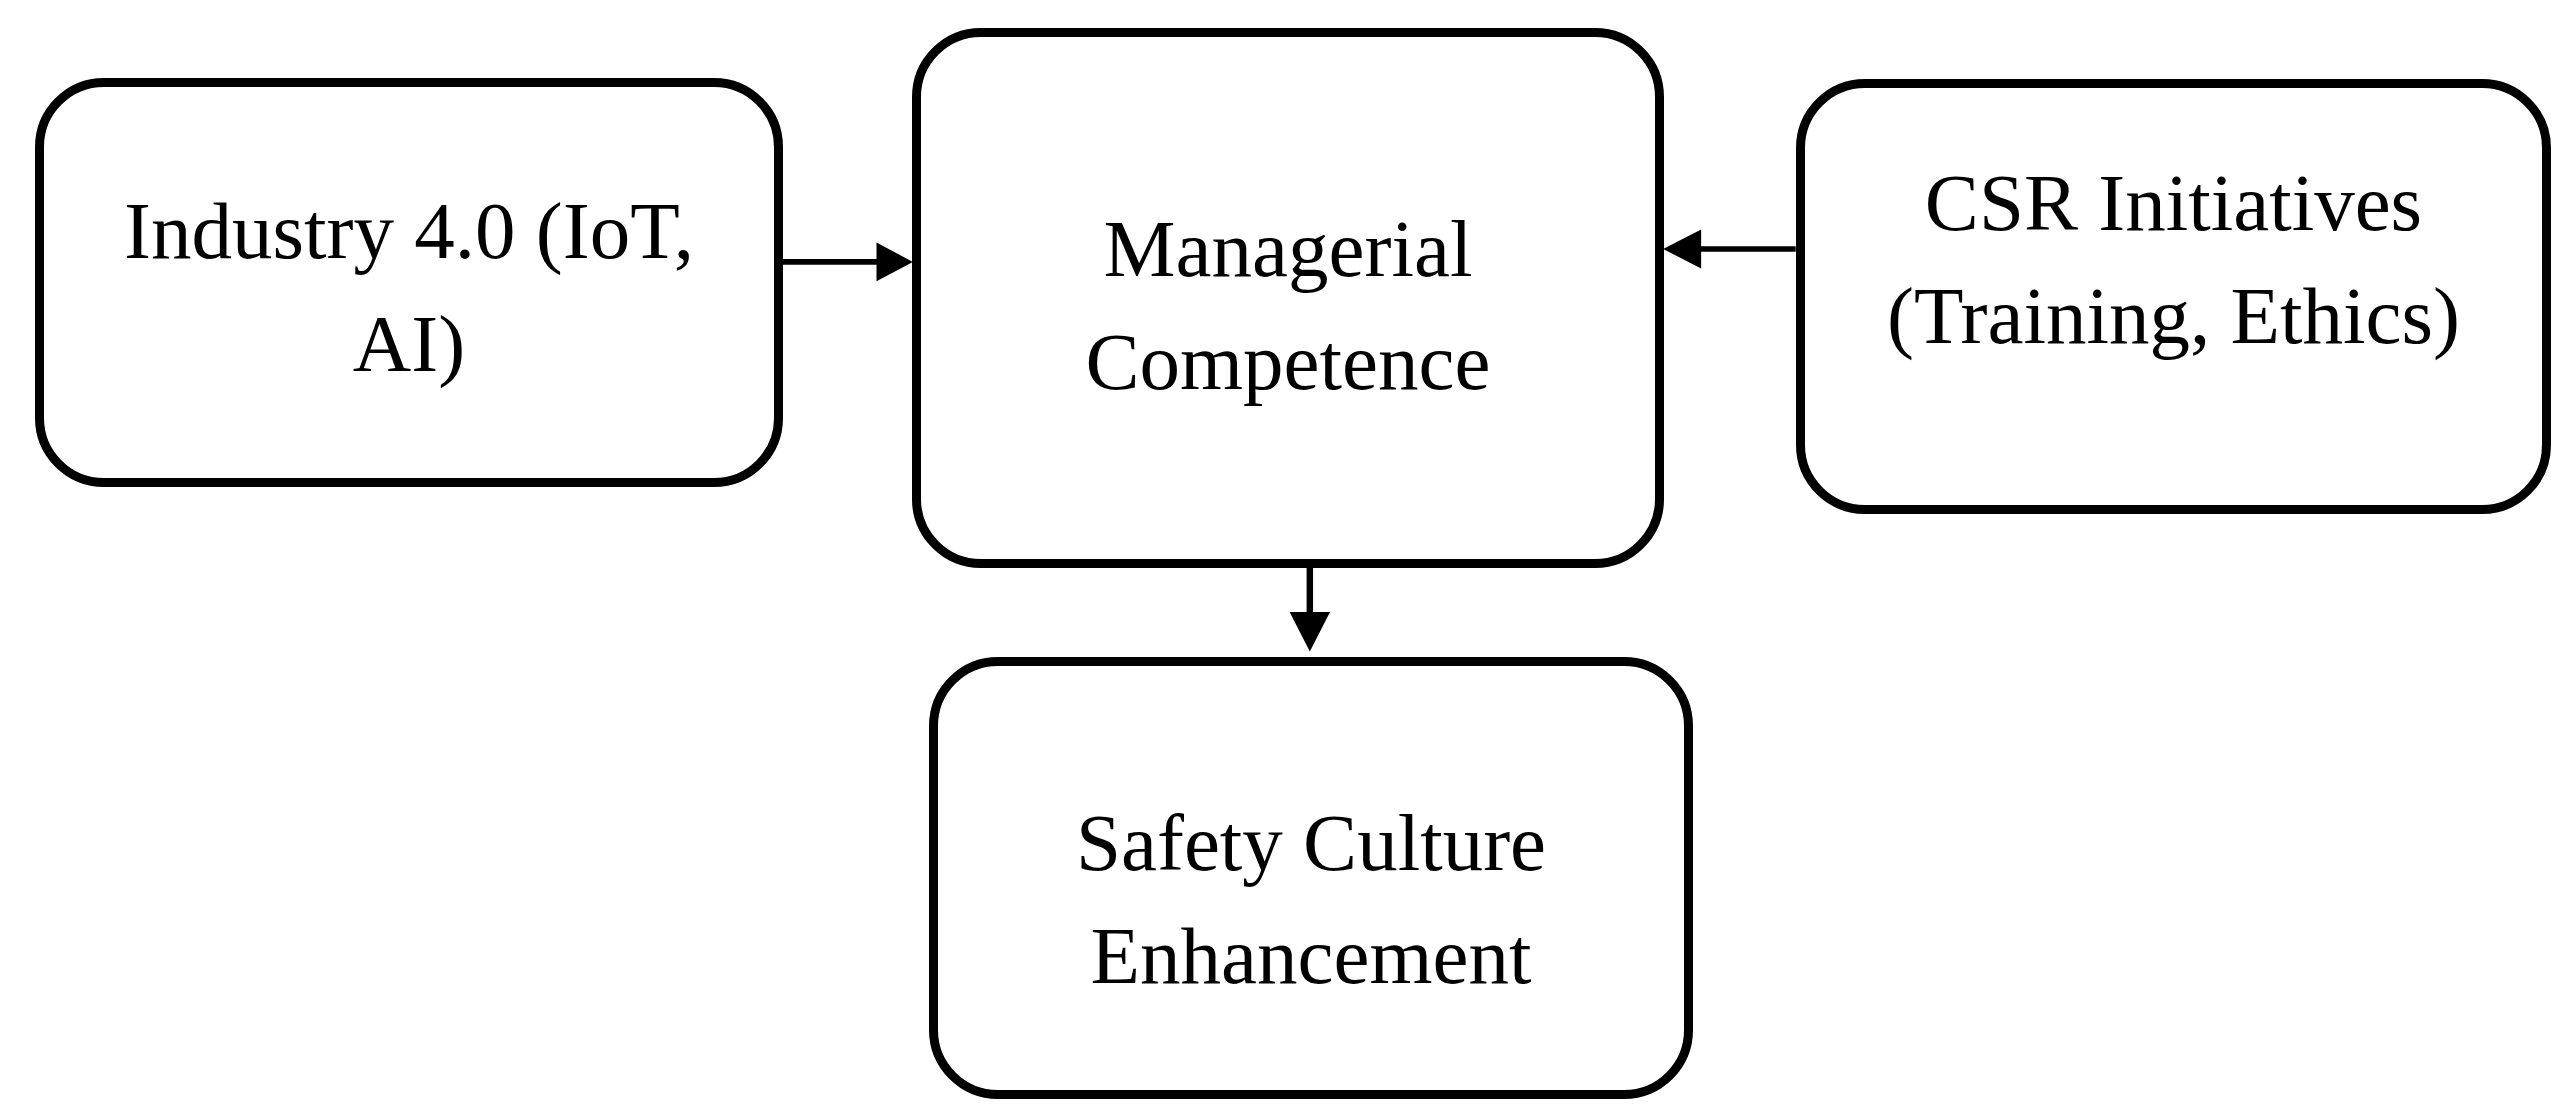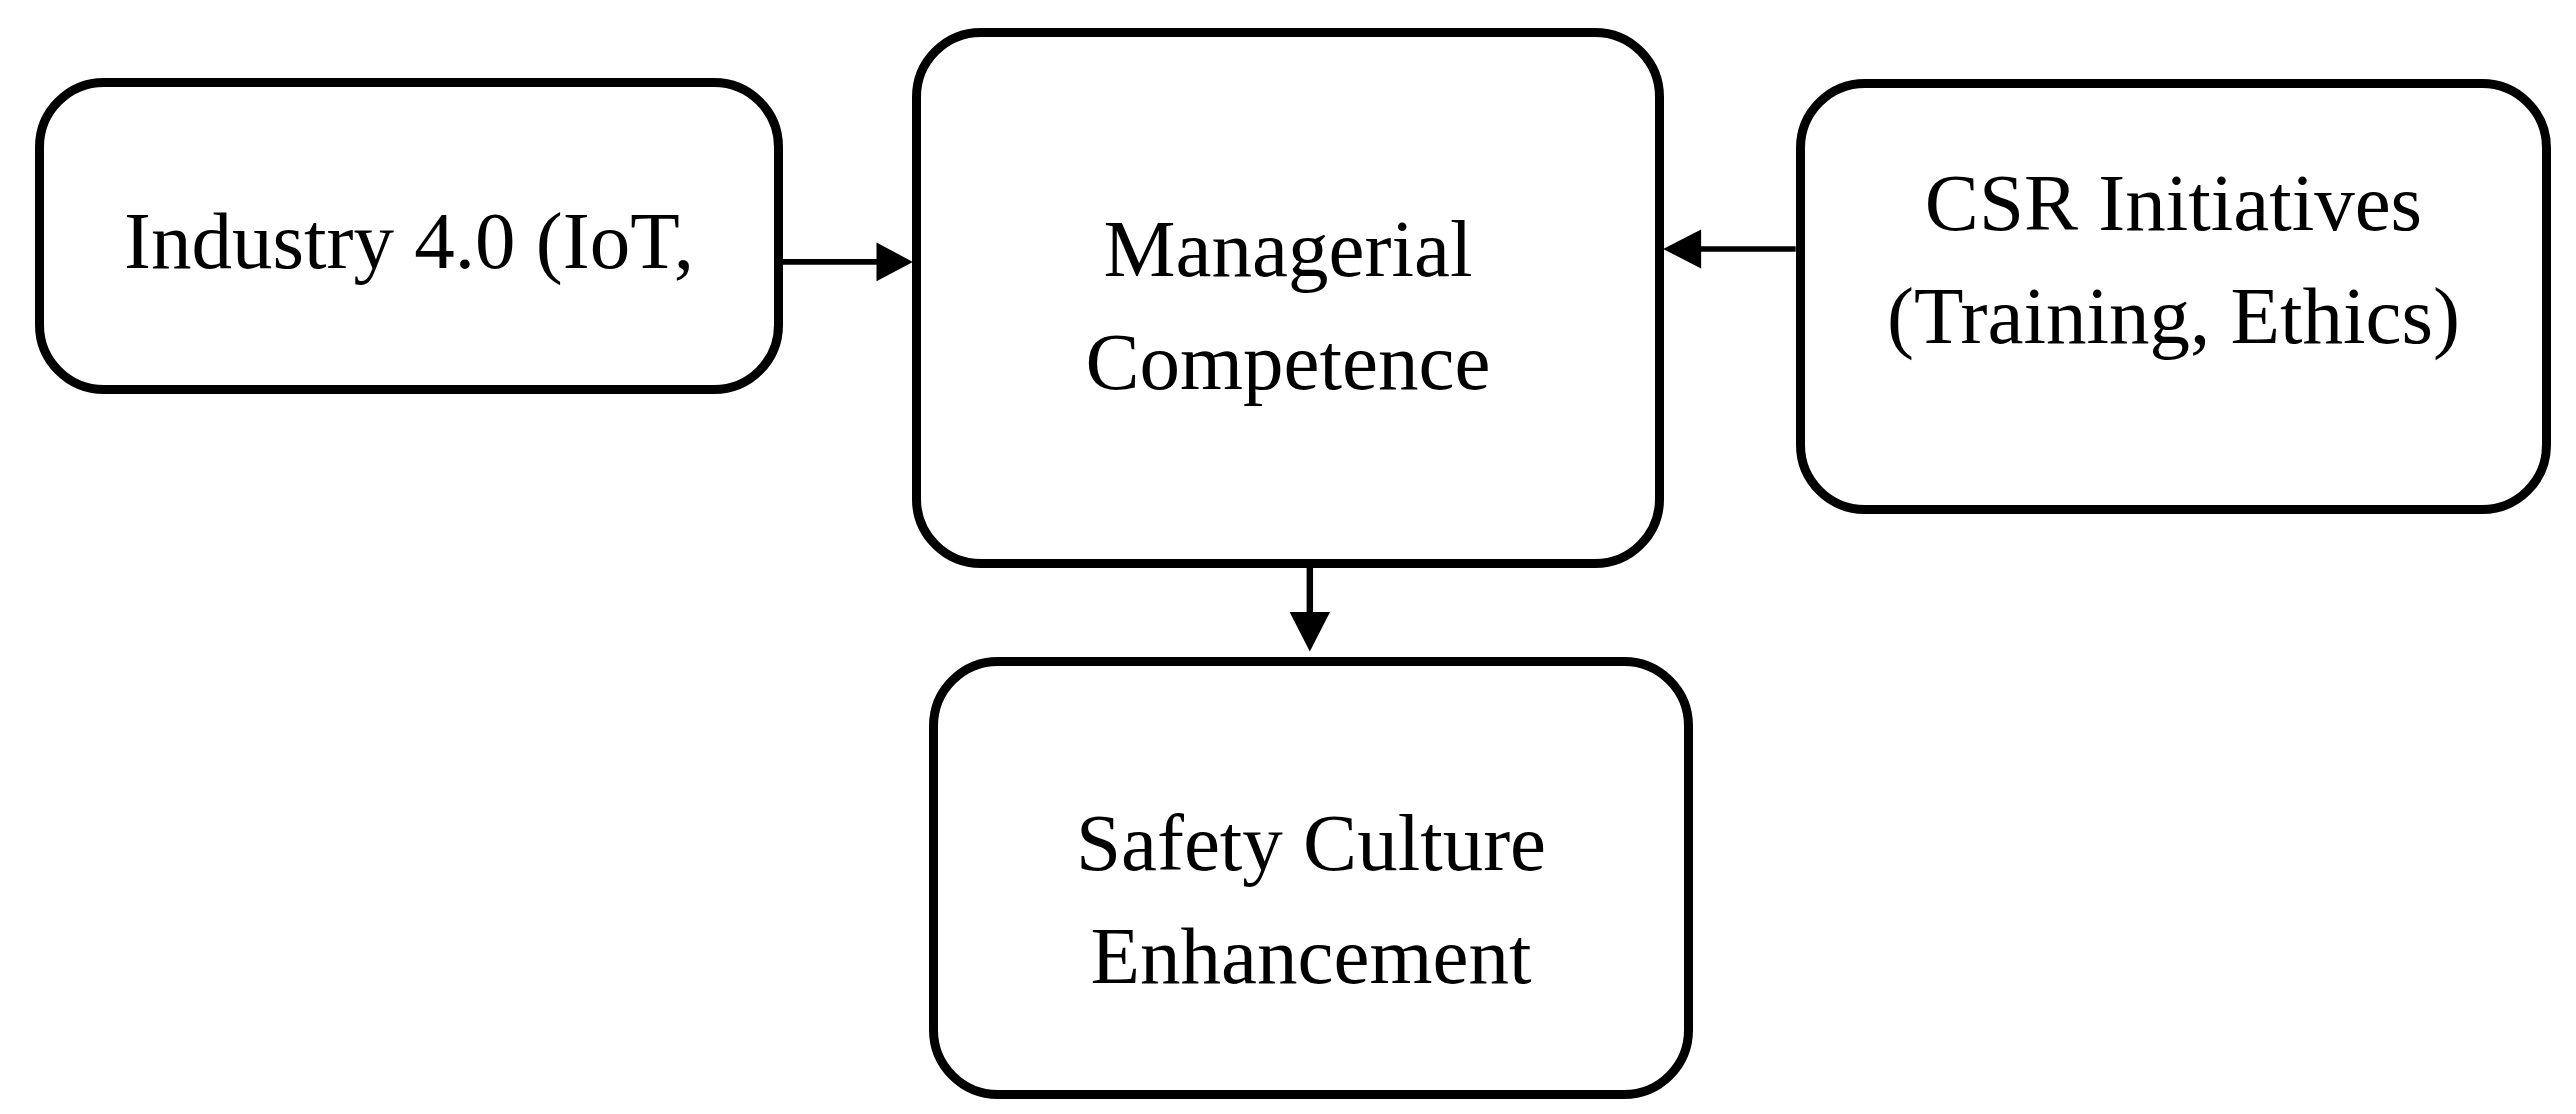--- a/index.html
+++ b/index.html
@@ -33,21 +33,21 @@
     align-items: center;
     justify-content: center;
     text-align: center;
     font-size: 81px;
     line-height: 1.4;
     color: #000000;
     white-space: nowrap;
   }
   .node-line { display: block; }
 
-  #node-industry    { left: 35px;   top: 78px;  width: 748px; height: 316px; padding-top: 11.3px; }
+  #node-industry    { left: 35px;   top: 78px;  width: 748px; height: 409px; padding-top: 11.3px; }
   #node-managerial  { left: 912px; top: 28px;  width: 752px; height: 540px; padding-top: 16px; }
   #node-csr         { left: 1796px; top: 79px;  width: 755px; height: 435px; padding-bottom: 73px; }
   #node-safety      { left: 929px; top: 657px; width: 764px; height: 442px; padding-top: 44px; }
 </style>
 </head>
 <body>
 
 <div class="canvas">
 
   <svg class="arrows-layer" viewBox="0 0 3186 1378">
@@ -60,20 +60,21 @@
       <polygon points="2104,284 2104,332 2057,308" fill="#000000"></polygon>
     </g>
     <g>
       <line x1="1620" y1="622" x2="1620" y2="759" stroke-width="8" stroke="#000000"></line>
       <polygon points="1595,757 1645,757 1620,806" fill="#000000"></polygon>
     </g>
   </svg>
 
   <div class="node" id="node-industry">
     <span class="node-line">Industry 4.0 (IoT,</span>
+    <span class="node-line">AI)</span>
   </div>
 
   <div class="node" id="node-managerial">
     <span class="node-line">Managerial</span>
     <span class="node-line">Competence</span>
   </div>
 
   <div class="node" id="node-csr">
     <span class="node-line">CSR Initiatives</span>
     <span class="node-line">(Training, Ethics)</span>

